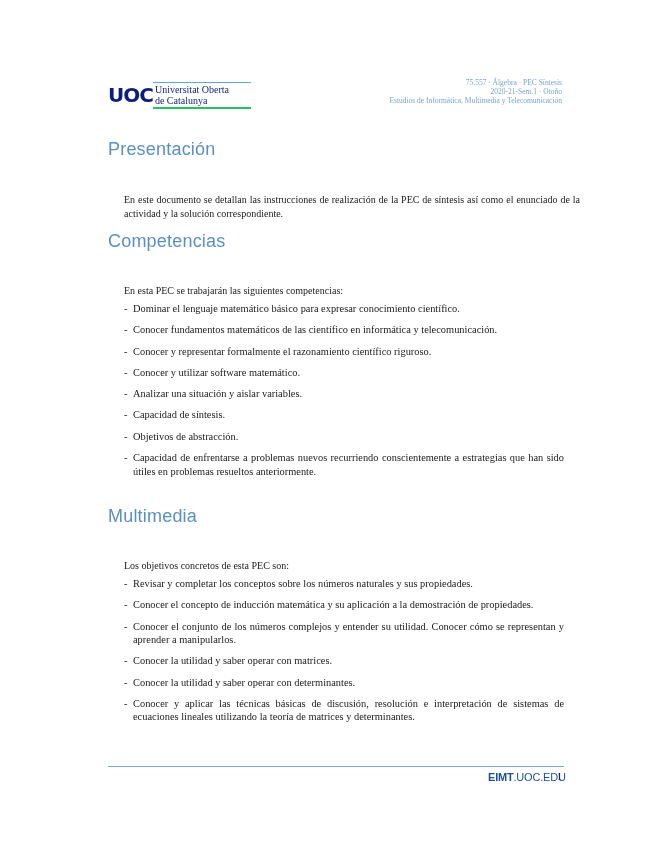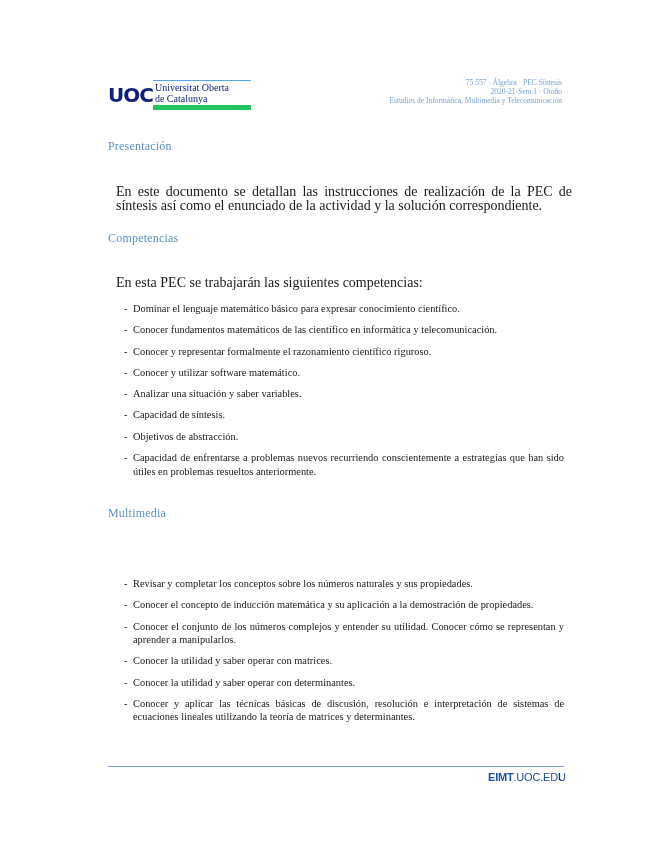--- a/index.html
+++ b/index.html
@@ -37,52 +37,52 @@
       color: #0d1f7a;
       line-height: 20px;
       margin-right: 0;
     }
     .logo-text {
       font-family: "Liberation Serif", "DejaVu Serif", serif;
       font-size: 10px;
       line-height: 11px;
       color: #0d1f7a;
       border-top: 1px solid #5aa6e0;
-      border-bottom: 5px solid #22c55e;
+      border-bottom: 2px solid #22c55e;
       padding: 1px 4px 1px 2px;
       width: 92px;
     }
     .header-meta {
       position: absolute;
       right: 93px;
       top: 78px;
       text-align: right;
       font-family: Liberation Serif, serif;
       font-size: 7.5px;
       line-height: 9px;
       color: #7aa2cf;
     }
     
     h2 {
       position: absolute;
       left: 108px;
       margin: 0;
-      font-family: Liberation Serif, serif;
+      font-family: Liberation Sans, sans-serif;
       font-weight: normal;
-      font-size: 12px;
+      font-size: 18px;
       color: #5b8fc4;
       letter-spacing: 0.2px;
     }
     .para {
       position: absolute;
       left: 108px;
       width: 456px;
-      margin: 8px;
+      margin: 16px;
       font-family: "Liberation Serif", "DejaVu Serif", serif;
-      font-size: 14px;
+      font-size: 10px;
       line-height: 13.5px;
       text-align: justify;
       color: #1a1a1a;
     }
     ul.items {
       position: absolute;
       left: 124px;
       width: 440px;
       margin: 0;
       padding: 0;
@@ -161,27 +161,28 @@
   <p class="para" style="top:177px;">En este documento se detallan las instrucciones de realización de la PEC de síntesis así como el enunciado de la actividad y la solución correspondiente.</p>
 
   <h2 style="top:231px;">Competencias</h2>
   <p class="para" style="top:268px;">En esta PEC se trabajarán las siguientes competencias:</p>
 
   <ul class="items" style="top:302px;">
     <li><span class="dash">-</span><span>Dominar el lenguaje matemático básico para expresar conocimiento científico.</span></li>
     <li><span class="dash">-</span><span>Conocer fundamentos matemáticos de las científico en informática y telecomunicación.</span></li>
     <li><span class="dash">-</span><span>Conocer y representar formalmente el razonamiento científico riguroso.</span></li>
     <li><span class="dash">-</span><span>Conocer y utilizar software matemático.</span></li>
-    <li><span class="dash">-</span><span>Analizar una situación y saber variables.</span></li>
+    <li><span class="dash">-</span><span>Analizar una situación y aislar variables.</span></li>
     <li><span class="dash">-</span><span>Capacidad de síntesis.</span></li>
     <li><span class="dash">-</span><span>Objetivos de abstracción.</span></li>
     <li><span class="dash">-</span><span>Capacidad de enfrentarse a problemas nuevos recurriendo conscientemente a estrategias que han sido útiles en problemas resueltos anteriormente.</span></li>
   </ul>
 
   <h2 style="top:506px;">Multimedia</h2>
+  <p class="para" style="top:543px;">Los objetivos concretos de esta PEC son:</p>
 
   <ul class="items" style="top:577px;">
     <li><span class="dash">-</span><span>Revisar y completar los conceptos sobre los números naturales y sus propiedades.</span></li>
     <li><span class="dash">-</span><span>Conocer el concepto de inducción matemática y su aplicación a la demostración de propiedades.</span></li>
     <li><span class="dash">-</span><span>Conocer el conjunto de los números complejos y entender su utilidad. Conocer cómo se representan y aprender a manipularlos.</span></li>
     <li><span class="dash">-</span><span>Conocer la utilidad y saber operar con matrices.</span></li>
     <li><span class="dash">-</span><span>Conocer la utilidad y saber operar con determinantes.</span></li>
     <li><span class="dash">-</span><span>Conocer y aplicar las técnicas básicas de discusión, resolución e interpretación de sistemas de ecuaciones lineales utilizando la teoría de matrices y determinantes.</span></li>
   </ul>
 

